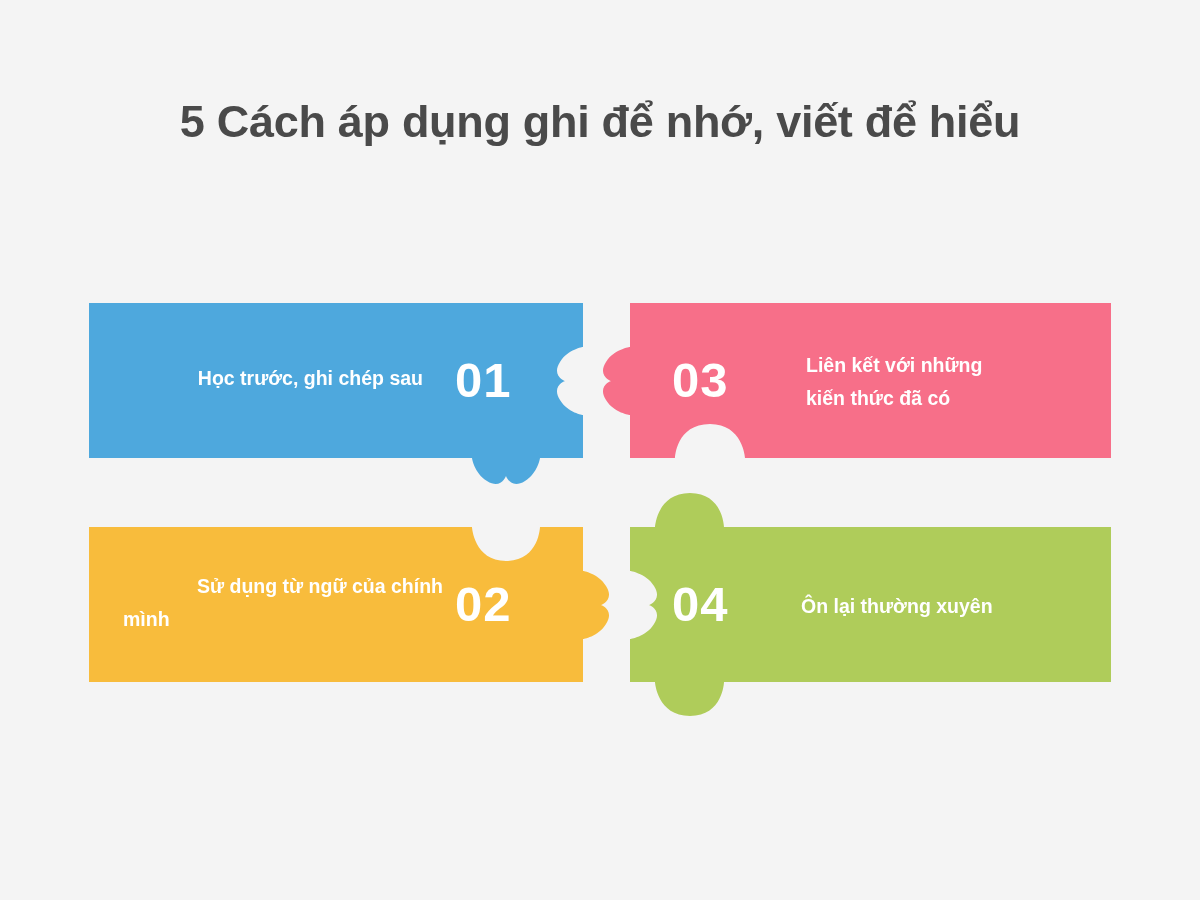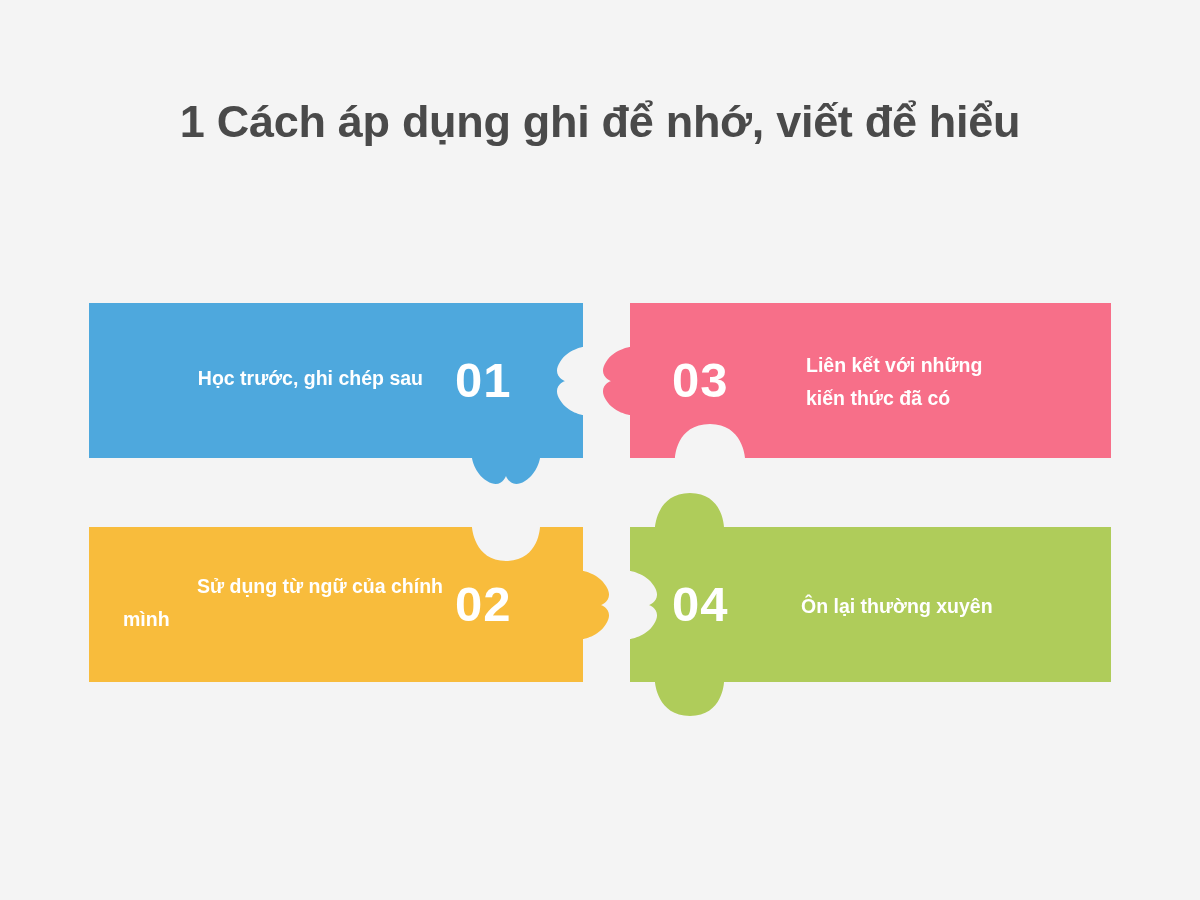--- a/index.html
+++ b/index.html
@@ -57,21 +57,21 @@
   }
   .piece-text {
     font-size: 19.5px;
   }
 </style>
 </head>
 <body style="background: rgb(244, 244, 244);">
 
 <div class="page" style="background: rgb(244, 244, 244);">
 
-  <div class="title" style="color: rgb(74, 74, 74);">1 Cách áp dụng ghi để nhớ, viết để hiểu</div>
+  <div class="title" style="color: rgb(74, 74, 74);">5 Cách áp dụng ghi để nhớ, viết để hiểu</div>
 
   <div class="puzzle-wrap">
     <svg class="puzzle-svg" viewBox="0 0 1200 900" xmlns="http://www.w3.org/2000/svg">
 
       <g>
         <path fill="#4ea8dd" d="M 89 303
                  L 583 303
                  L 583 347
                  C 583 347 568 349 560 362
                  C 551 376 565 381 565 381

